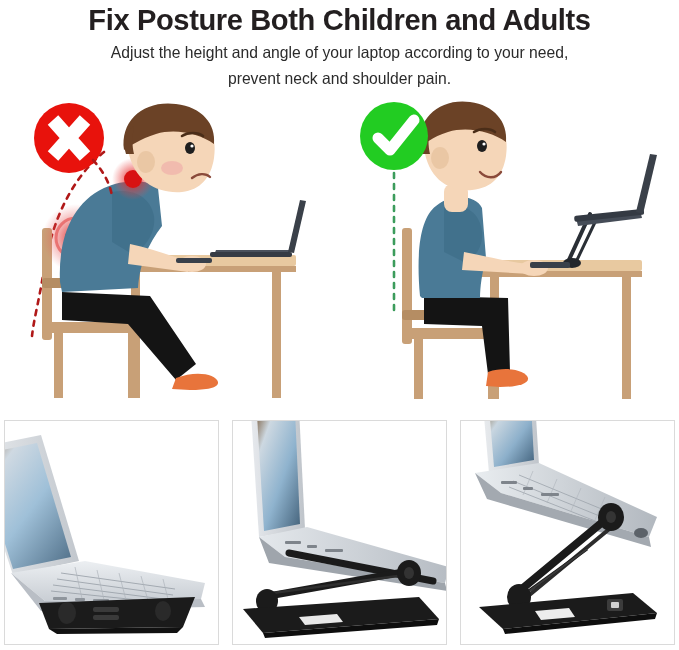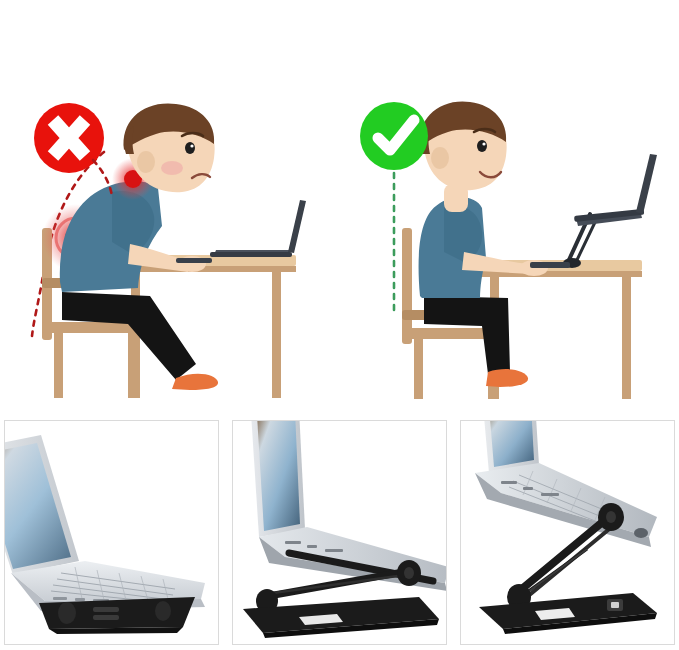--- a/index.html
+++ b/index.html
@@ -89,20 +89,25 @@
   .panel-low    { left: 4px; }
   .panel-medium { left: 232px; }
   .panel-high   { left: 460px; }
   .panel svg { display: block; }
 </style>
 </head>
 <body>
 
 <div class="page">
 
+  <div class="header">
+    <h1 class="headline">Fix Posture Both Children and Adults</h1>
+    <p class="subline">Adjust the height and angle of your laptop according to your need,</p>
+    <p class="subline">prevent neck and shoulder pain.</p>
+  </div>
 
   <div class="scenes">
 
     <div class="scene scene-bad">
       <svg width="339" height="322" viewBox="0 0 339 322" xmlns="http://www.w3.org/2000/svg">
         <defs>
           <radialGradient id="painA" cx="50%" cy="50%" r="50%">
             <stop offset="0%" stop-color="#e01818" stop-opacity="1"></stop>
             <stop offset="45%" stop-color="#e63232" stop-opacity="0.55"></stop>
             <stop offset="100%" stop-color="#e85050" stop-opacity="0"></stop>

